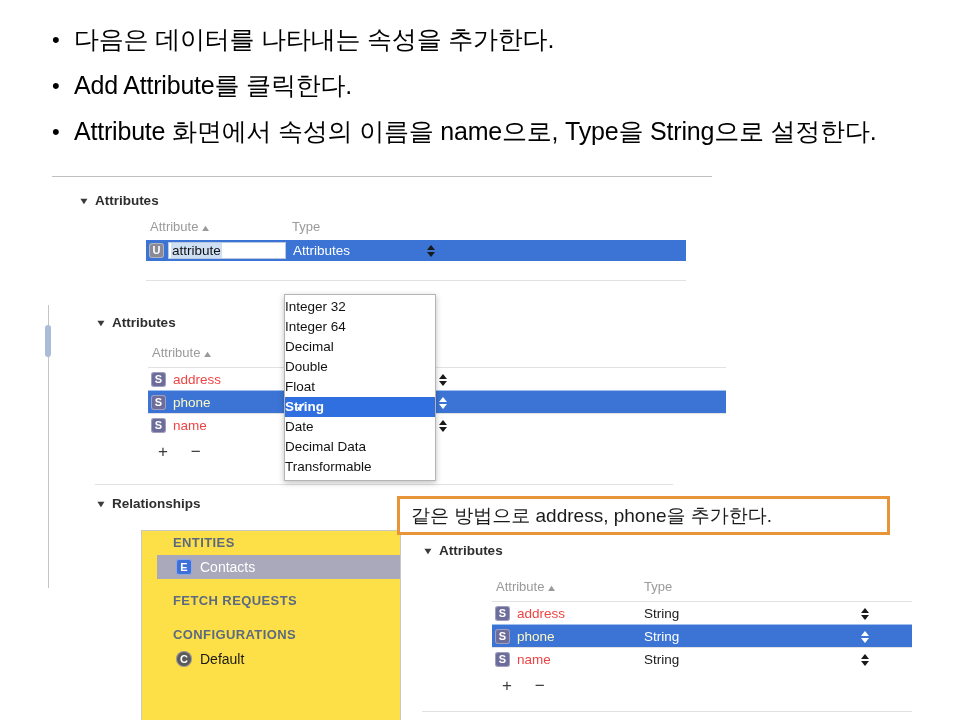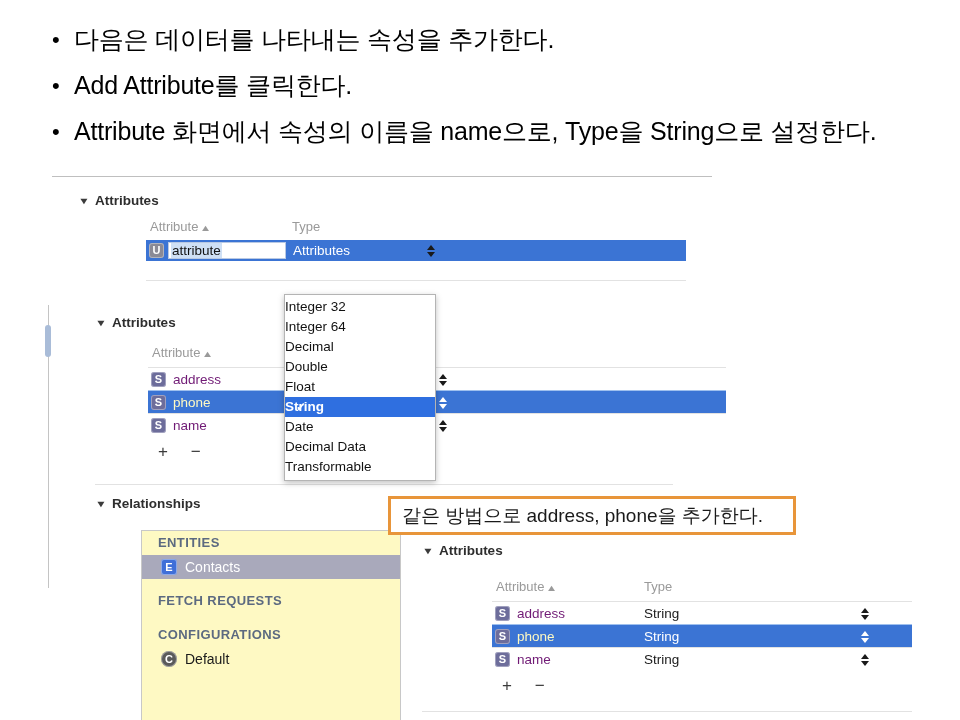--- a/index.html
+++ b/index.html
@@ -107,21 +107,21 @@
     font-size: 11px;
     font-weight: bold;
     line-height: 15px;
     text-align: center;
     flex: 0 0 15px;
     box-shadow: inset 0 0 0 1px rgba(255,255,255,0.35);
   }
   .badge.u { background: #8a8a96; }
   .cell-name {
     font-size: 13.5px;
-    color: #701a75;
+    color: #ef4444;
     margin-left: 7px;
     white-space: nowrap;
   }
   .row.sel .cell-name { color: #fef9c3; }
   .cell-type {
     font-size: 13.5px;
     color: #1a1a1a;
     white-space: nowrap;
     position: absolute;
   }
@@ -243,47 +243,48 @@
   }
   .menu-item .chk {
     position: absolute;
     left: 11px; top: 0;
     font-size: 12px;
   }
 
   
   #callout {
     position: absolute;
-    left: 388px; top: 496px;
-    width: 408px; height: 39px;
+    left: 397px; top: 496px;
+    width: 493px; height: 39px;
     background: #ffffff;
     border: 3px solid #e8953a;
     box-sizing: border-box;
     display: flex;
     align-items: center;
     z-index: 40;
   }
   #callout span {
     font-size: 19px;
     color: #1a1a1a;
     margin-left: 11px;
     white-space: nowrap;
   }
 
   
   #entities {
     position: absolute;
     left: 141px; top: 530px;
     width: 260px; height: 190px;
-    background: #fef9c3;
+    background: #fde047;
     border-left: 1px solid #c8c8c8;
     border-right: 1px solid #c8c8c8;
     border-top: 1px solid #c8c8c8;
     box-sizing: border-box;
     z-index: 10;
+    padding-left: 15px;
   }
   .nav-head {
     font-size: 13px;
     font-weight: bold;
     color: #5c6a80;
     letter-spacing: 0.4px;
     padding-left: 16px;
     line-height: 24px;
     white-space: nowrap;
   }

